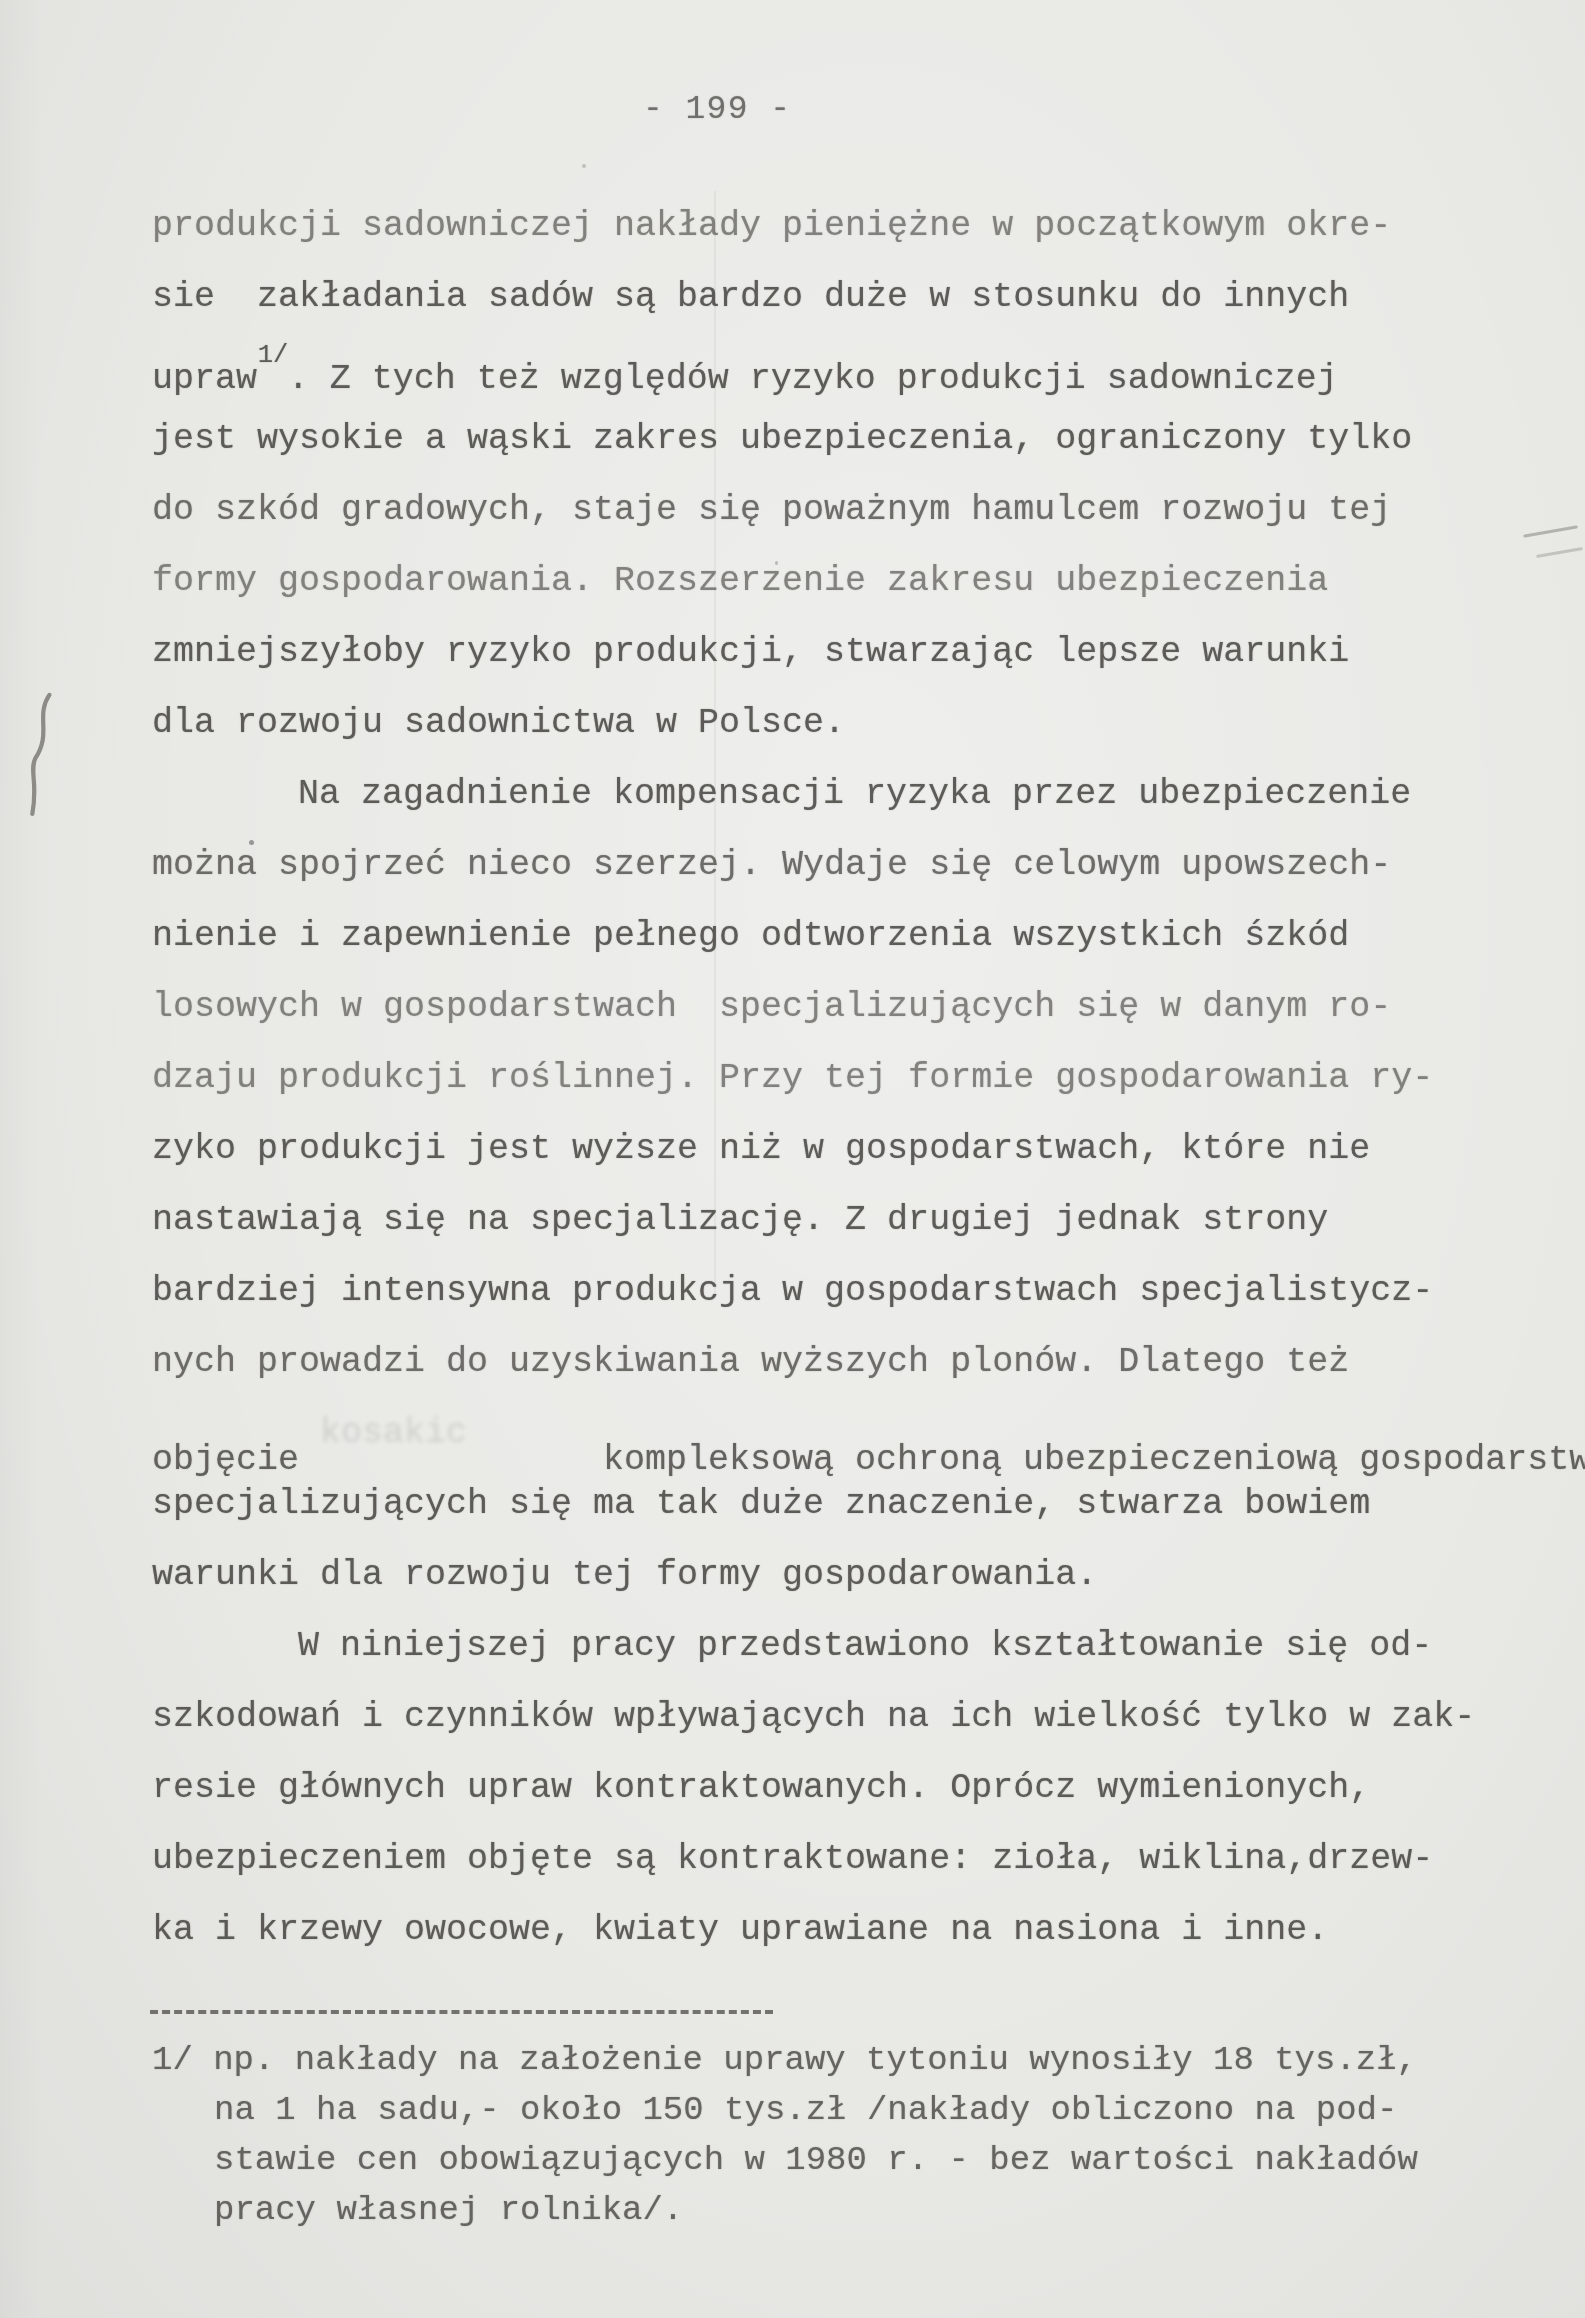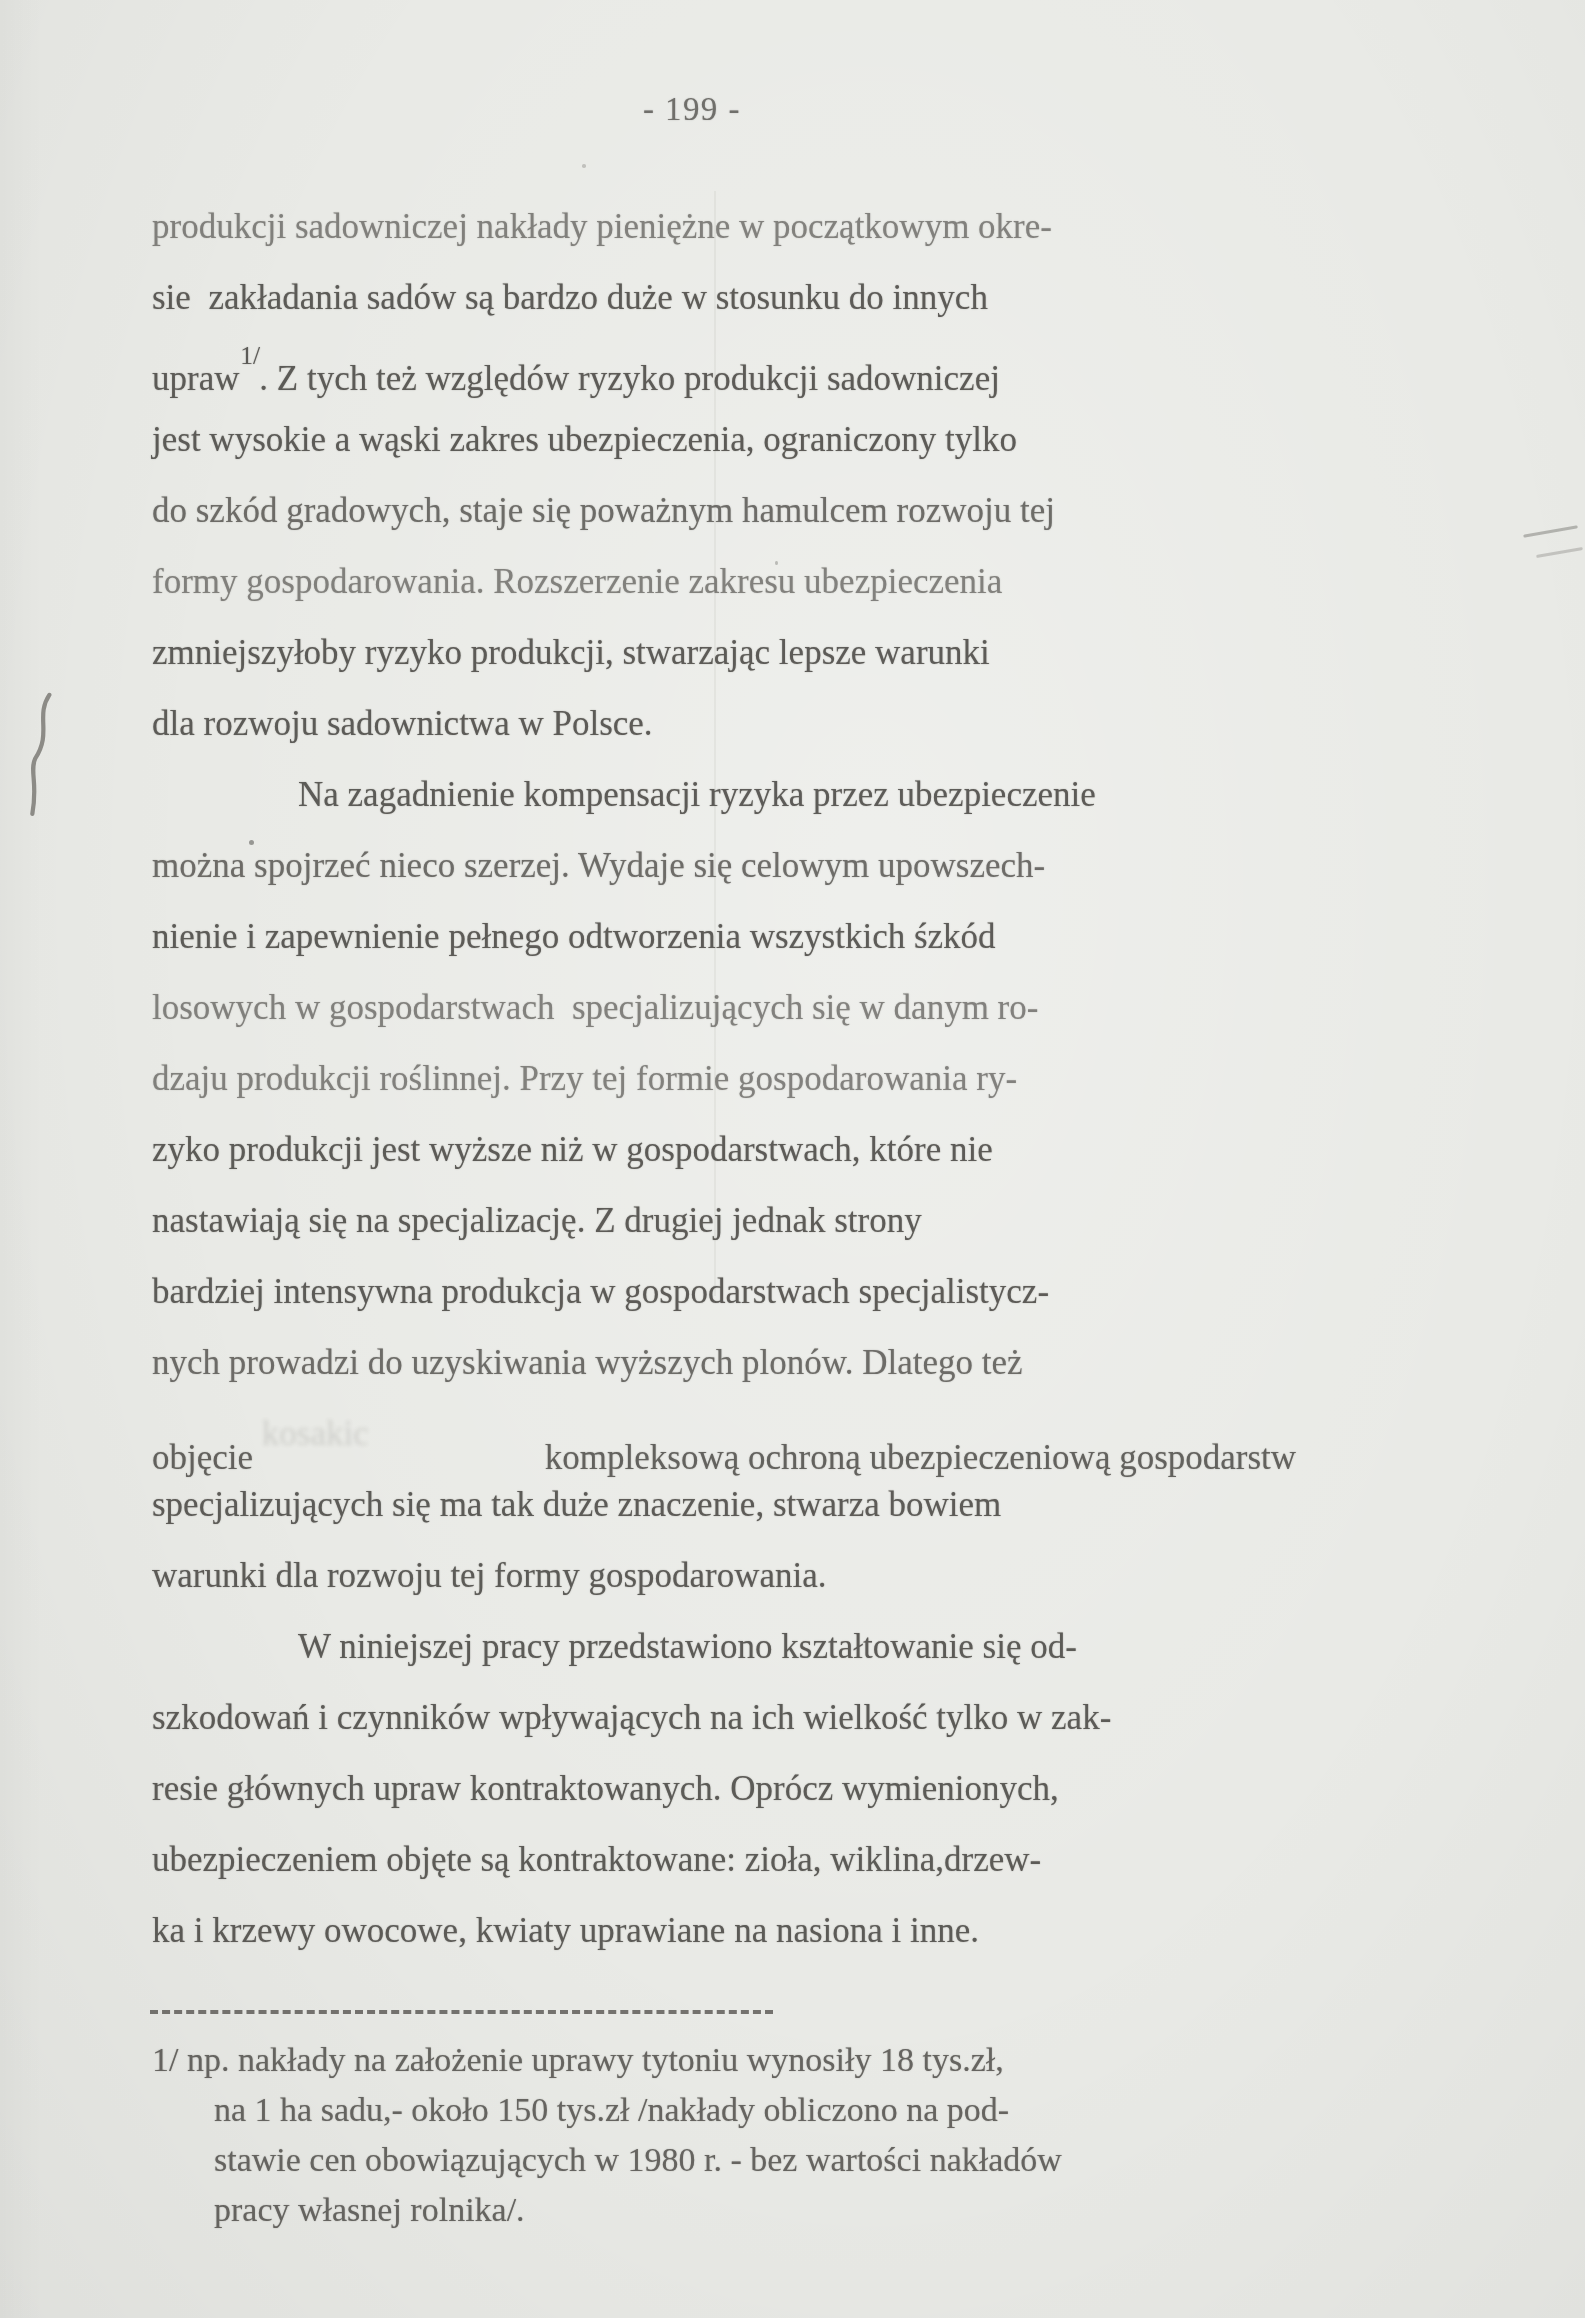--- a/index.html
+++ b/index.html
@@ -4,21 +4,21 @@
 <style>
   html,body{margin:0;padding:0;background:#d6d6d2;}
   .page{
     position:relative;
     width:1585px;height:2319px;
     background:
       linear-gradient(90deg, rgba(0,0,0,0.025), rgba(0,0,0,0) 43px),
       radial-gradient(ellipse at 55% 38%, rgba(255,255,255,0.25) 0%, rgba(0,0,0,0) 55%, rgba(0,0,0,0.045) 100%),
       #e9eae6;
     overflow:hidden;
-    font-family:Liberation Serif, serif;
+    font-family:Liberation Mono, monospace;
     color:#42403c;
   }
   .pageno{
     position:absolute; top:91px; left:643px;
     font-size:33px; letter-spacing:1.4px;
     opacity:.72; text-shadow:0 0 1.4px rgba(64,62,58,.5);
     white-space:pre;
   }
   .body-lines{
     position:absolute; left:152px; top:191px; width:1438px;

